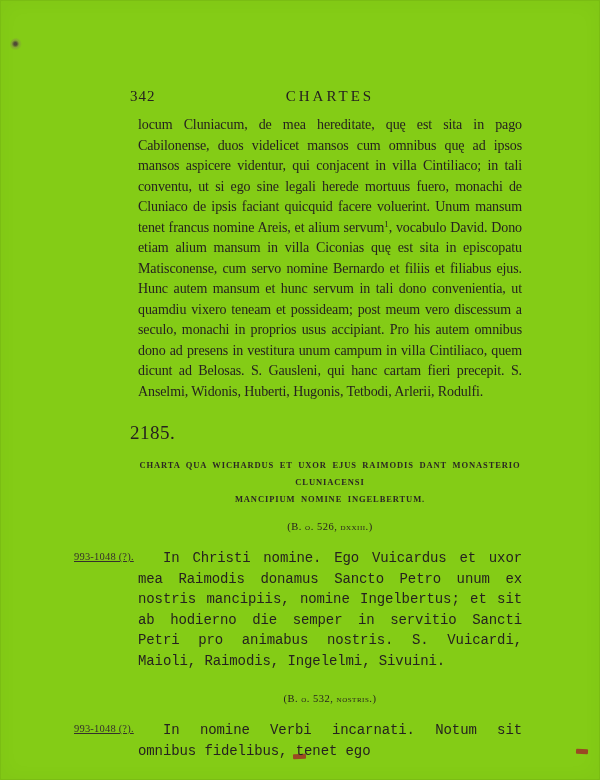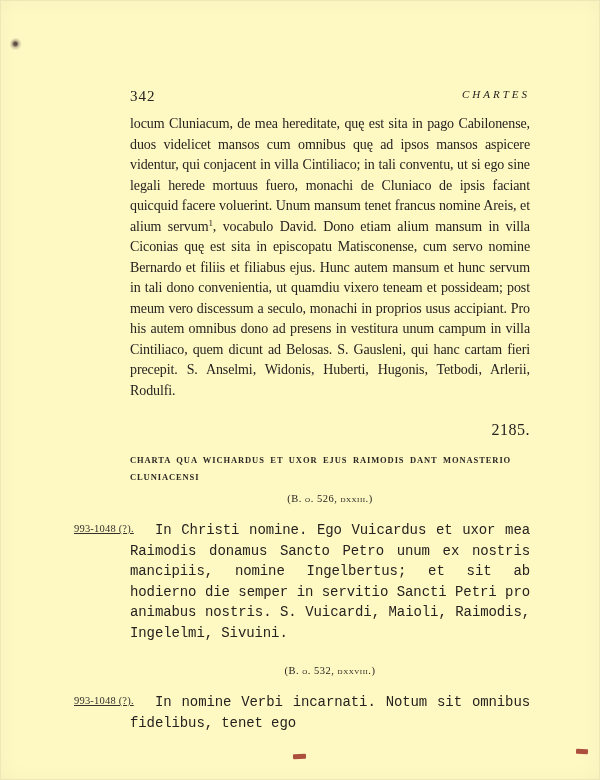--- a/index.html
+++ b/index.html
@@ -5,21 +5,21 @@
   html, body {
     margin: 0;
     padding: 0;
     background: #ffffff;
   }
   .sheet {
     position: relative;
     width: 600px;
     height: 780px;
     box-sizing: border-box;
-    background: #fef9c3;
+    background: #84cc16;
     box-shadow: inset 0 0 0 1px rgba(0,0,0,0.05), inset 0 0 22px rgba(0,0,0,0.035);
     overflow: hidden;
     font-family: "Liberation Serif", "DejaVu Serif", serif;
     color: #26221f;
   }
   .column {
     position: absolute;
     left: 130px;
     top: 88px;
     width: 400px;
@@ -31,57 +31,57 @@
   }
   .pagenum {
     position: absolute;
     left: 0;
     top: 0;
     font-size: 15px;
     letter-spacing: 1px;
   }
   .running-title {
     display: block;
-    text-align: right;
-    font-size: 11px;
+    text-align: center;
+    font-size: 15px;
     letter-spacing: 3px;
-    font-style: italic;
   }
   .body-text {
-    margin: 0;
+    margin: 8px;
     font-size: 14px;
     line-height: 20.5px;
     letter-spacing: -0.1px;
     text-align: justify;
     text-justify: inter-word;
   }
   .body-text.indented { text-indent: 25px; font-family: Liberation Mono, monospace; }
   sup.fnref {
     font-size: 9px;
     line-height: 0;
     vertical-align: 5px;
   }
   .charter { margin-top: 20px; }
   .charter + .charter { margin-top: 22px; }
   .charter-number {
-    text-align: right;
-    font-size: 16px;
+    text-align: left;
+    font-size: 19px;
     letter-spacing: 0.5px;
     margin-bottom: 13px;
   }
   .charter-heading {
+    text-align: center;
     font-size: 8.5px;
     font-weight: bold;
     letter-spacing: 0.9px;
     word-spacing: 2.5px;
     line-height: 17px;
     color: #2b2723;
   }
   .citation {
-    margin-top: 7px;
+    margin-top: 13px;
     text-align: center;
     font-size: 10.5px;
     font-variant: small-caps;
     letter-spacing: 0.5px;
   }
   .para-block {
     position: relative;
     margin-top: 16px;
   }
   .margin-date {
@@ -129,30 +129,31 @@
       <span class="pagenum">342</span>
       <span class="running-title">CHARTES</span>
     </div>
 
     <p class="body-text"><span>locum Cluniacum, de mea hereditate, quę est sita in pago Cabilonense, duos videlicet mansos cum omnibus quę ad ipsos mansos aspicere videntur, qui conjacent in villa Cintiliaco; in tali conventu, ut si ego sine legali herede mortuus fuero, monachi de Cluniaco de ipsis faciant quicquid facere voluerint. Unum mansum tenet francus nomine Areis, et alium servum</span><sup class="fnref">1</sup><span>, vocabulo David. Dono etiam alium mansum in villa Ciconias quę est sita in episcopatu Matisconense, cum servo nomine Bernardo et filiis et filiabus ejus. Hunc autem mansum et hunc servum in tali dono convenientia, ut quamdiu vixero teneam et possideam; post meum vero discessum a seculo, monachi in proprios usus accipiant. Pro his autem omnibus dono ad presens in vestitura unum campum in villa Cintiliaco, quem dicunt ad Belosas. S. Gausleni, qui hanc cartam fieri precepit. S. Anselmi, Widonis, Huberti, Hugonis, Tetbodi, Arlerii, Rodulfi.</span></p>
 
     <section class="charter">
       <div class="charter-number">2185.</div>
       <div class="charter-heading">
         <div>CHARTA QUA WICHARDUS ET UXOR EJUS RAIMODIS DANT MONASTERIO CLUNIACENSI</div>
+        <div>MANCIPIUM NOMINE INGELBERTUM.</div>
       </div>
       <div class="citation">(B. o. 526, dxxiii.)</div>
       <div class="para-block">
         <span class="margin-date">993-1048 (?).</span>
         <p class="body-text indented">In Christi nomine. Ego Vuicardus et uxor mea Raimodis donamus Sancto Petro unum ex nostris mancipiis, nomine Ingelbertus; et sit ab hodierno die semper in servitio Sancti Petri pro animabus nostris. S. Vuicardi, Maioli, Raimodis, Ingelelmi, Sivuini.</p>
       </div>
     </section>
 
     <section class="charter">
-      <div class="citation">(B. o. 532, dxxviii.)</div>
+      <div class="citation">(B. o. 532, nostris.)</div>
       <div class="para-block">
         <span class="margin-date">993-1048 (?).</span>
         <p class="body-text indented">In nomine Verbi incarnati. Notum sit omnibus fidelibus, tenet ego</p>
       </div>
     </section>
 
   </div>
 </div>
 
 </body></html>

